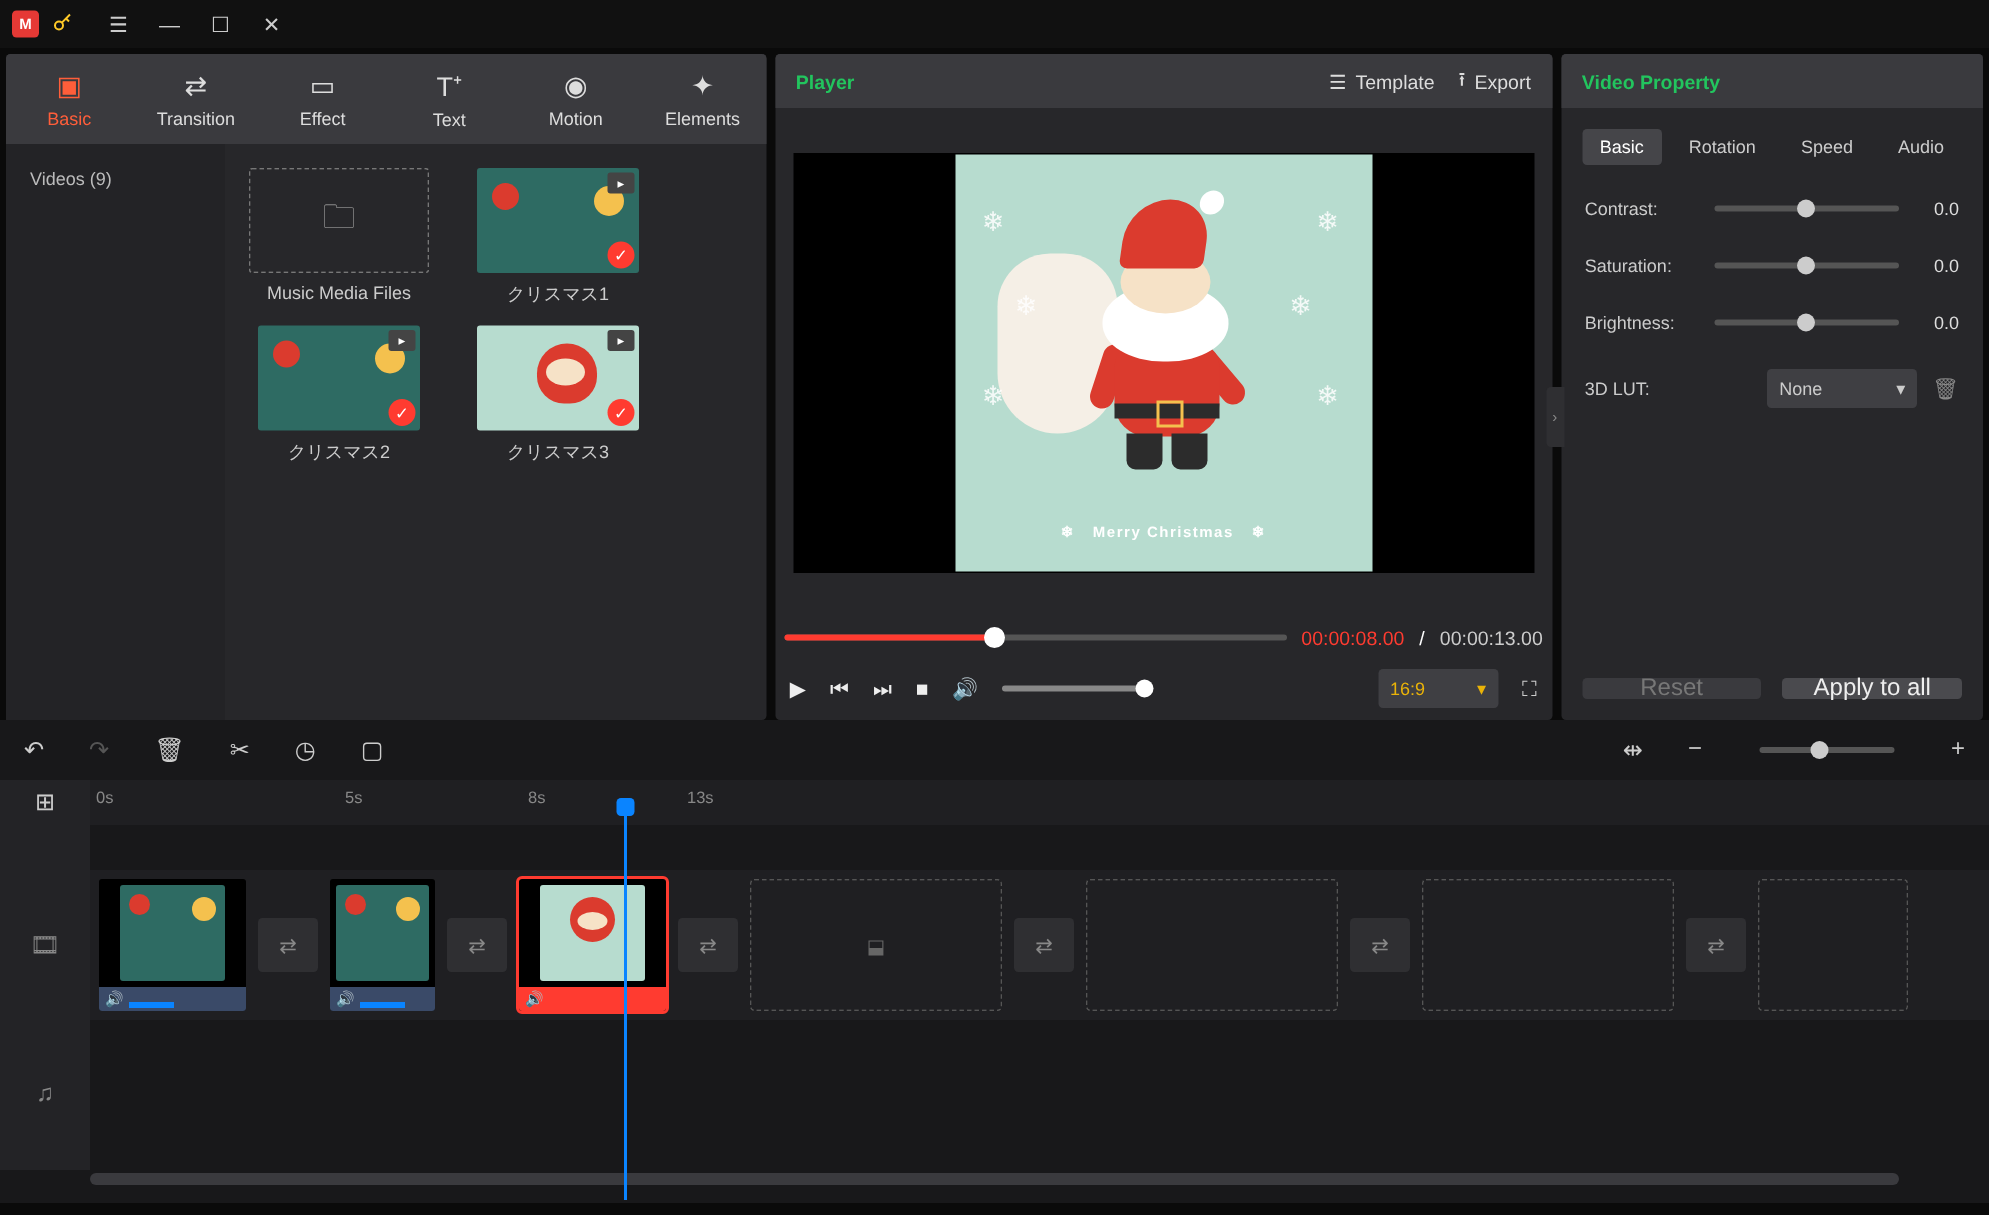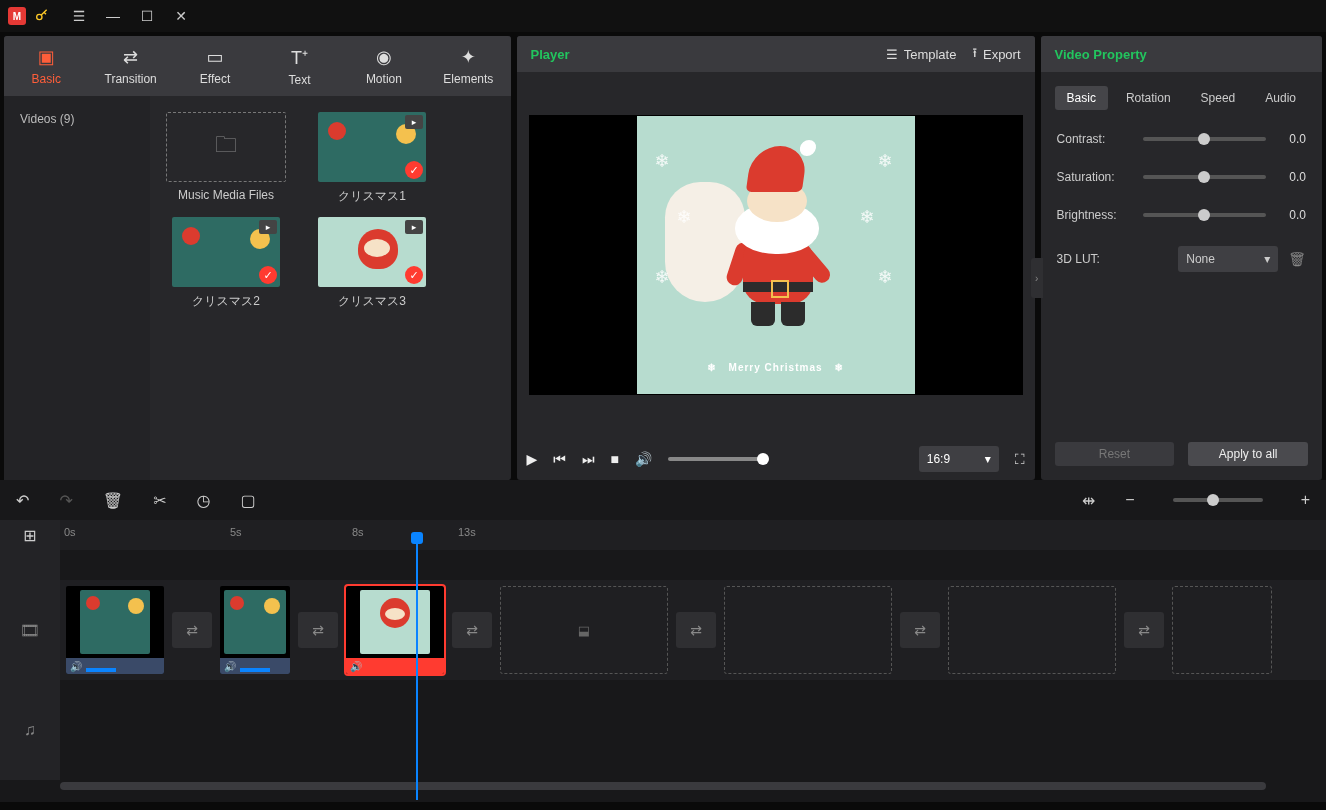--- a/index.html
+++ b/index.html
@@ -76,37 +76,37 @@
 .seek { height: 26px; padding: 0 6px; display:flex; align-items:center; gap:10px;}
 .seek-track { flex:1; height:4px; background:#555; position:relative; border-radius:2px;}
 .seek-fill { position:absolute; left:0; top:0; height:100%; width:42%; background:#ff3b30; border-radius:2px;}
 .seek-knob { position:absolute; left:42%; top:-5px; width:14px; height:14px; background:#fff; border-radius:50%; margin-left:-7px;}
 .time-now { color:#ff3b30; font-size:13px;}
 .time-total { color:#ccc; font-size:13px;}
 .controls { height: 42px; display:flex; align-items:center; padding:0 10px; gap:16px;}
 .ctrl-icn { color:#eee; font-size:14px;}
 .vol-track { width:96px; height:4px; background:#888; border-radius:2px; position:relative;}
 .vol-track::after{content:"";position:absolute;right:-5px;top:-4px;width:12px;height:12px;background:#fff;border-radius:50%;}
-.aspect { margin-left:auto; width:80px; height:26px; background:#3f3f43; border-radius:3px; display:flex;align-items:center;justify-content:space-between;padding:0 8px;font-size:12px;color:#ffffff;}
+.aspect { margin-left:auto; width:80px; height:26px; background:#3f3f43; border-radius:3px; display:flex;align-items:center;justify-content:space-between;padding:0 8px;font-size:12px;color:#eab308;}
 .full-icn{color:#ccc;}
 
 
 .right-panel { flex: 1; position:relative;}
 .prop-tabs { display:flex; gap:6px; padding:14px 14px 10px;}
 .prop-tab { padding:5px 12px; border-radius:3px; font-size:12px; color:#ccc;}
 .prop-tab.active { background:#454549; color:#fff;}
 .prop-row { display:flex; align-items:center; padding:12px 16px; gap:10px;}
 .prop-label { width:76px; font-size:12px; color:#ccc;}
 .prop-slider { flex:1; height:4px; background:#555; border-radius:2px; position:relative;}
 .prop-slider::after{content:"";position:absolute;left:50%;top:-4px;width:12px;height:12px;background:#ccc;border-radius:50%;margin-left:-6px;}
 .prop-val { width:30px; text-align:right; font-size:12px; color:#ddd;}
 .lut-select { width:100px; height:26px; background:#3f3f43; border-radius:3px; display:flex;align-items:center;justify-content:space-between;padding:0 8px;font-size:12px;color:#ccc;}
 .trash { color:#888; font-size:14px;}
 .prop-footer { position:absolute; bottom:14px; left:14px; right:14px; display:flex; gap:14px;}
-.prop-btn { flex:1; height:24px; border-radius:3px; display:flex;align-items:center;justify-content:center;font-size:12px;}
+.prop-btn { flex:1; height:14px; border-radius:3px; display:flex;align-items:center;justify-content:center;font-size:16px;}
 .prop-btn.reset { background:#3a3a3e; color:#777;}
 .prop-btn.apply { background:#4a4a4e; color:#eee;}
 .collapse-handle{position:absolute;left:-10px;top:50%;width:12px;height:40px;background:#2f2f32;border-radius:3px 0 0 3px;display:flex;align-items:center;justify-content:center;color:#888;font-size:10px;}
 
 
 .timeline { height: 322px; background:#18181a; display:flex; flex-direction:column;}
 .tl-toolbar { height:40px; display:flex; align-items:center; padding:0 16px; gap:30px;}
 .tl-icn { color:#ccc; font-size:16px;}
 .tl-icn.dim { color:#555;}
 .tl-toolbar .sp { flex:1;}
@@ -258,20 +258,29 @@
           <div class="snow s1">❄</div>
             <div class="snow s2">❄</div>
             <div class="snow s3">❄</div>
           <div class="snow s4">❄</div>
             <div class="snow s5">❄</div>
             <div class="snow s6">❄</div>
           <div class="merry"><span>❄</span><span>Merry Christmas</span><span>❄</span></div>
         </div>
       </div>
     </div>
+    <div class="seek">
+      <div class="seek-track">
+        <div class="seek-fill"></div>
+          <div class="seek-knob"></div>
+      </div>
+      <div class="time-now">00:00:08.00</div>
+      <div>/</div>
+      <div class="time-total">00:00:13.00</div>
+    </div>
     <div class="controls">
       <div class="ctrl-icn">▶</div>
       <div class="ctrl-icn">⏮</div>
       <div class="ctrl-icn">⏭</div>
       <div class="ctrl-icn">■</div>
       <div class="ctrl-icn">🔊</div>
       <div class="vol-track"></div>
       <div class="aspect">
         <span>16:9</span>
         <span>▾</span>

